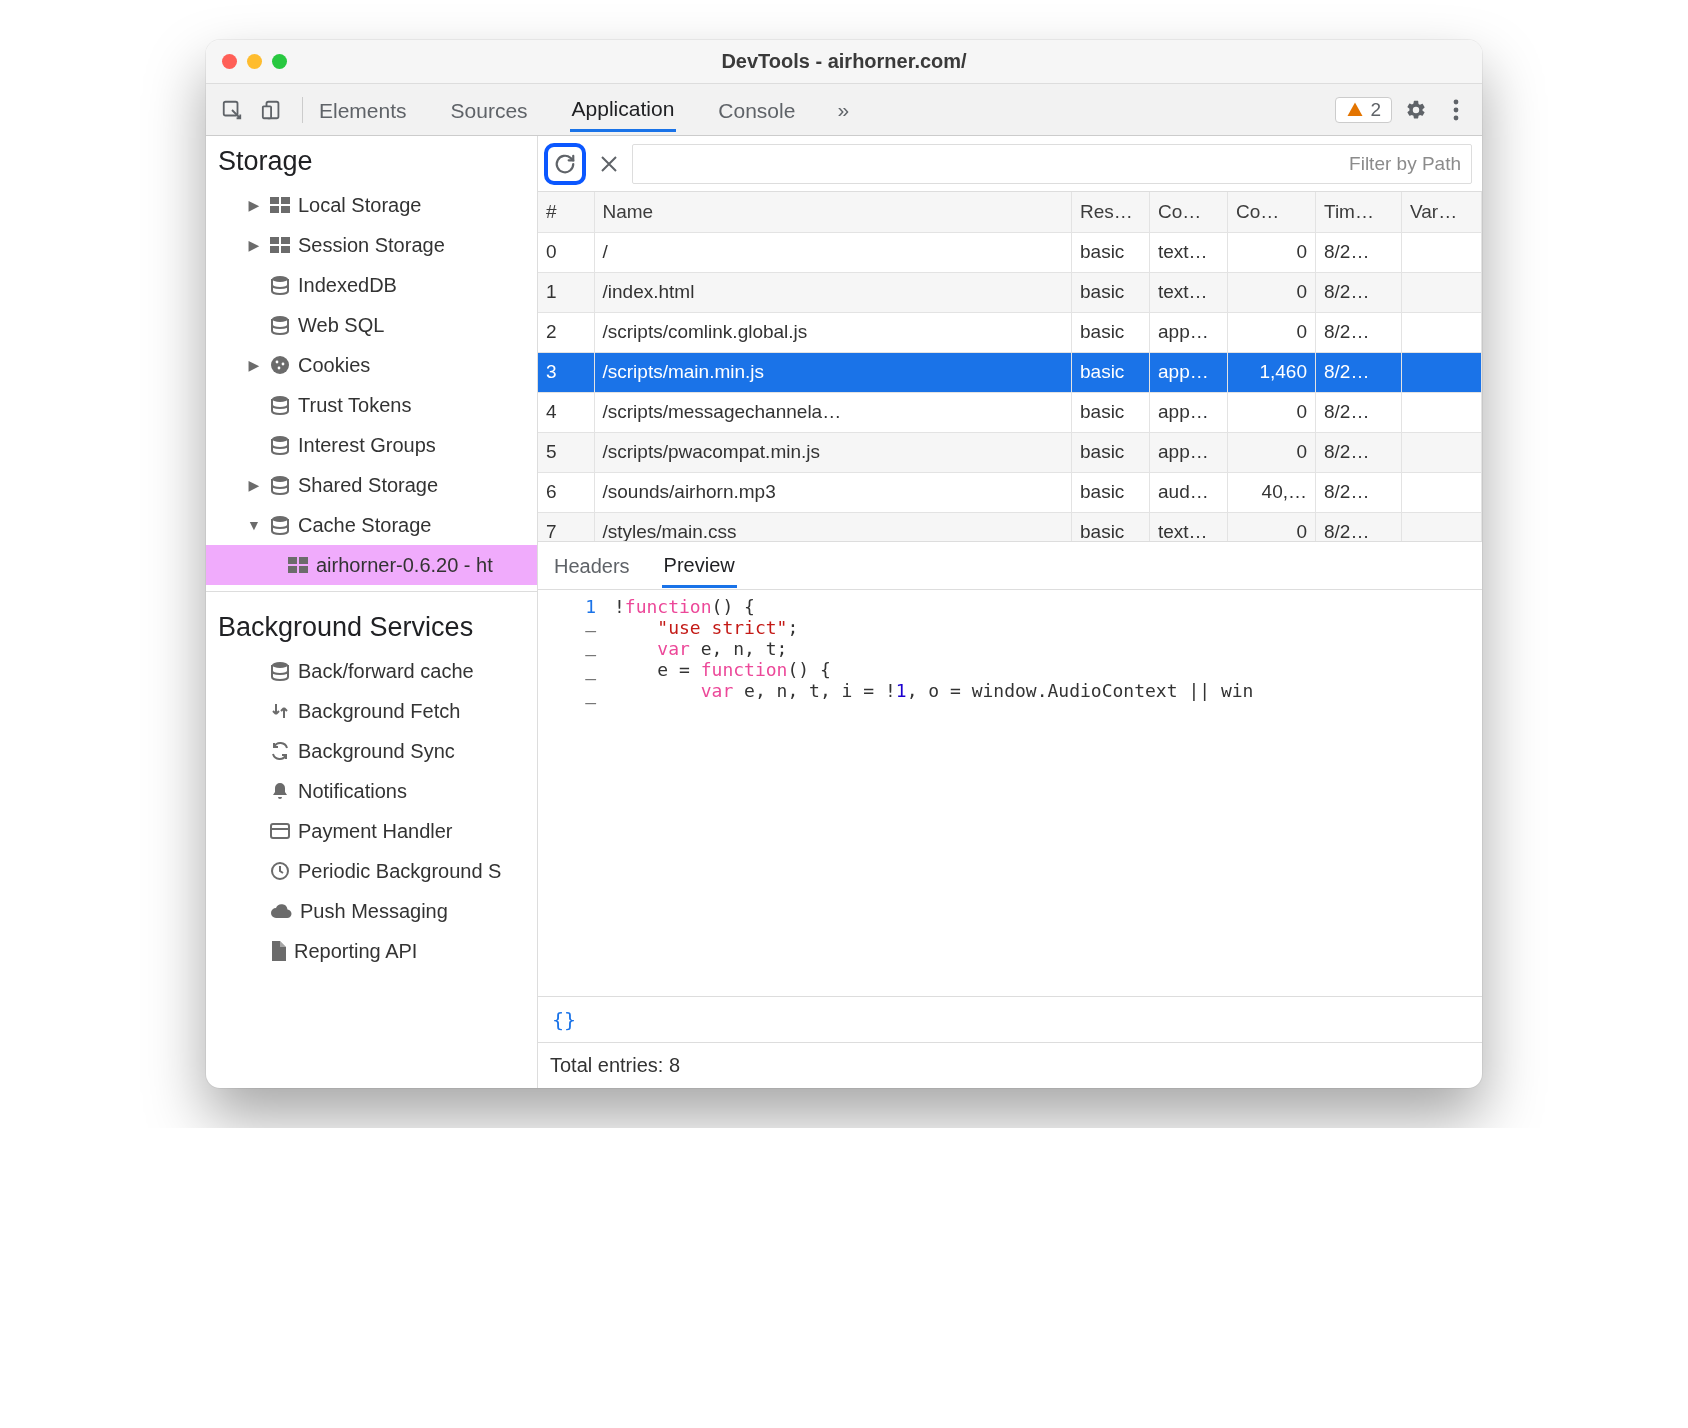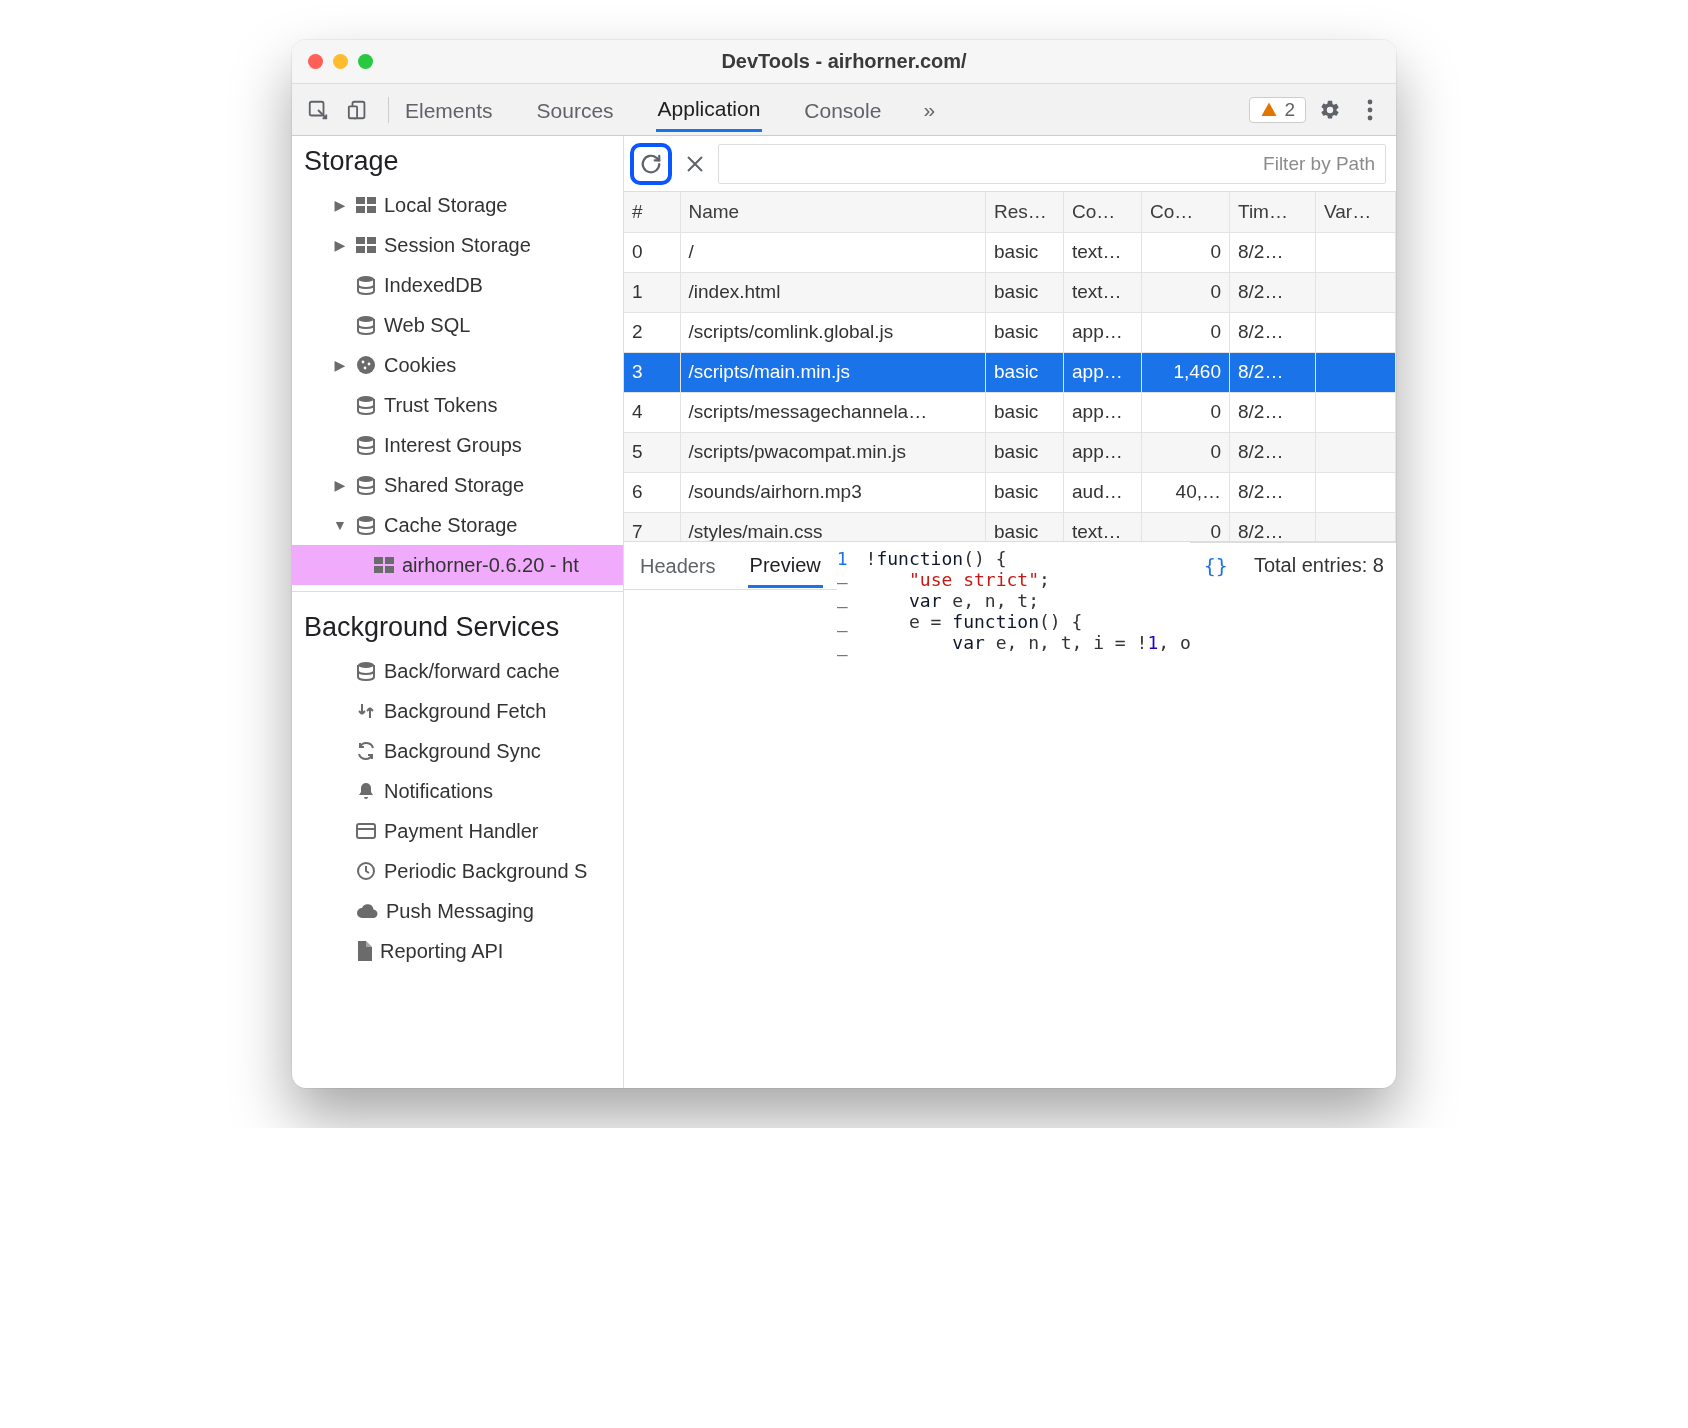--- a/index.html
+++ b/index.html
@@ -7,21 +7,21 @@
   font-family: -apple-system, BlinkMacSystemFont, "Segoe UI", Helvetica, Arial, sans-serif;
   font-size: 19px;
   color: #333;
   background: #fff;
   display: flex;
   justify-content: center;
   align-items: flex-start;
   padding: 40px;
 }
 .window {
-  width: 1104px;
+  width: 1276px;
   height: 1048px;
   border-radius: 14px;
   background: #fff;
   box-shadow: 0 30px 60px rgba(0,0,0,.35), 0 0 0 1px rgba(0,0,0,.05);
   overflow: hidden;
   display: flex;
   flex-direction: column;
 }
 .titlebar {
   height: 44px;
@@ -159,21 +159,21 @@
   padding: 0 14px;
 }
 .detail-tab { padding: 10px 2px 8px; font-size: 20px; color: #5f6368; cursor:pointer;}
 .detail-tab.active { color: #202124; border-bottom: 3px solid #1a73e8; }
 
 .code-view { flex: 1; overflow: hidden; font-family: Menlo, Consolas, monospace; font-size: 18px; display:flex; }
 .gutter { width: 70px; text-align: right; color: #777; padding: 6px 12px 0 0; }
 .gutter .ln { height: 24px; }
 .gutter .ln.blue { color:#1a73e8; }
 .code { padding: 6px 0 0 6px; white-space: pre; }
-.kw { color: #0f172a; text-align: right; }
+.kw { color: #ec4899; text-align: right; }
 .str { color: #c41a16; }
 .num { color: #1c00cf; }
 
 .bottom-bar {
   height: 46px; display:flex; align-items:center; padding:0 14px;
   border-top: 1px solid #ddd; color:#1a73e8; font-family: Menlo, monospace; font-size: 20px;
 }
 .status-bar {
   height: 46px; display:flex; align-items:center; padding:0 12px;
   border-top: 1px solid #ddd; font-size: 20px; color:#333;
@@ -552,21 +552,21 @@
                 <td>basic</td>
                 <td>text…</td>
                 <td class="right-align">0</td>
                 <td>8/2…</td>
                 <td></td>
               </tr>
             </tbody>
         </table>
       </div>
 
-      <div style="flex:1; display:flex; overflow:hidden;">
+      <div style="flex:1; display:flex; flex-direction:column; overflow:hidden;">
         <div class="detail-tabs">
           <div class="detail-tab">Headers</div>
           <div class="detail-tab active">Preview</div>
         </div>
         <div class="code-view">
           <div class="gutter">
             <div class="ln blue">1</div>
               <div class="ln">–</div>
               <div class="ln">–</div>
               <div class="ln">–</div>

